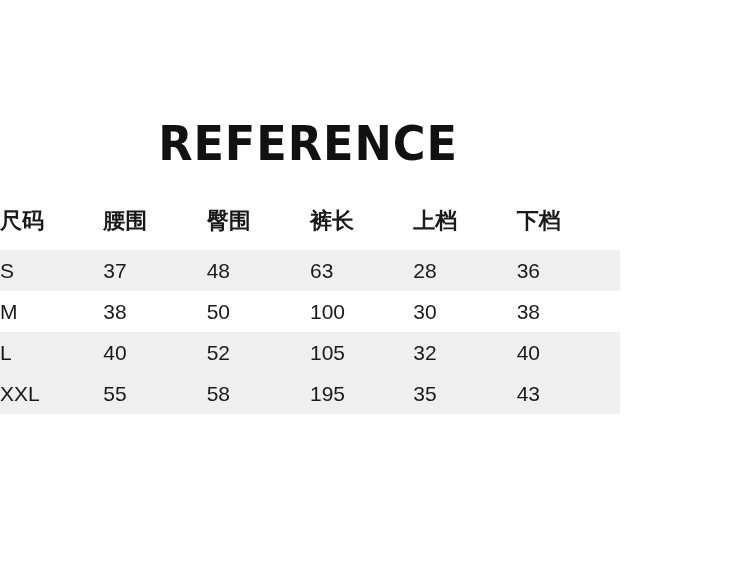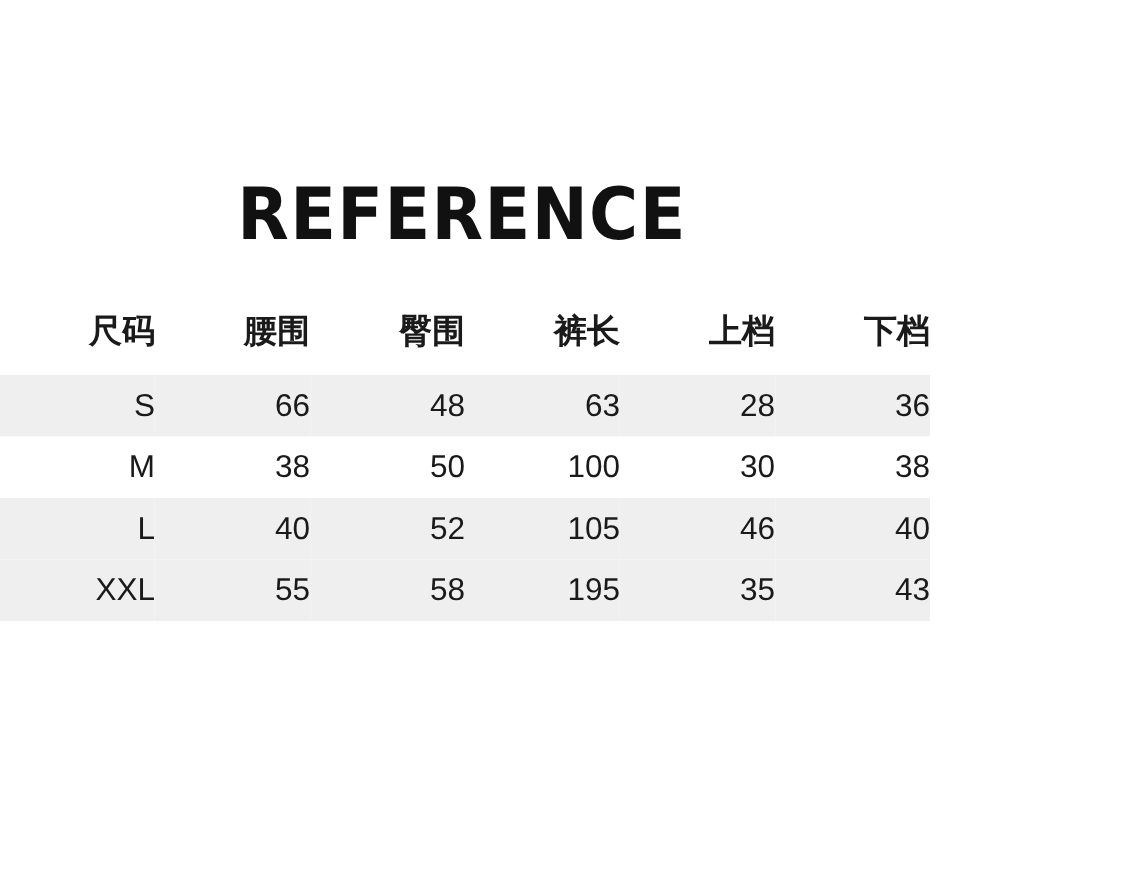--- a/index.html
+++ b/index.html
@@ -46,21 +46,21 @@
     margin: 28px auto 0 auto;
     width: 620px;
   }
   table.size-table {
     width: 100%;
     border-collapse: collapse;
     table-layout: fixed;
   }
   table.size-table th,
   table.size-table td {
-    text-align: right;
+    text-align: left;
     font-size: 21px;
     color: #1a1a1a;
     padding: 0;
     height: 41px;
     vertical-align: middle;
     font-weight: normal;
   }
   table.size-table thead th {
     font-weight: bold;
     font-size: 22px;
@@ -96,40 +96,40 @@
           <th class="size-col">腰围</th>
           <th class="size-col">臀围</th>
           <th class="size-col">裤长</th>
           <th class="size-col">上档</th>
           <th class="size-col">下档</th>
         </tr>
       </thead>
       <tbody>
         <tr class="shaded">
           <td class="size-col">S</td>
-          <td class="size-col">66</td>
+          <td class="size-col">37</td>
           <td class="size-col">48</td>
           <td class="size-col">63</td>
           <td class="size-col">28</td>
           <td class="size-col">36</td>
         </tr>
         <tr class="plain">
           <td class="size-col">M</td>
           <td class="size-col">38</td>
           <td class="size-col">50</td>
           <td class="size-col">100</td>
           <td class="size-col">30</td>
           <td class="size-col">38</td>
         </tr>
         <tr class="shaded">
           <td class="size-col">L</td>
           <td class="size-col">40</td>
           <td class="size-col">52</td>
           <td class="size-col">105</td>
-          <td class="size-col">46</td>
+          <td class="size-col">32</td>
           <td class="size-col">40</td>
         </tr>
         <tr class="shaded">
           <td class="size-col">XXL</td>
           <td class="size-col">55</td>
           <td class="size-col">58</td>
           <td class="size-col">195</td>
           <td class="size-col">35</td>
           <td class="size-col">43</td>
         </tr>

